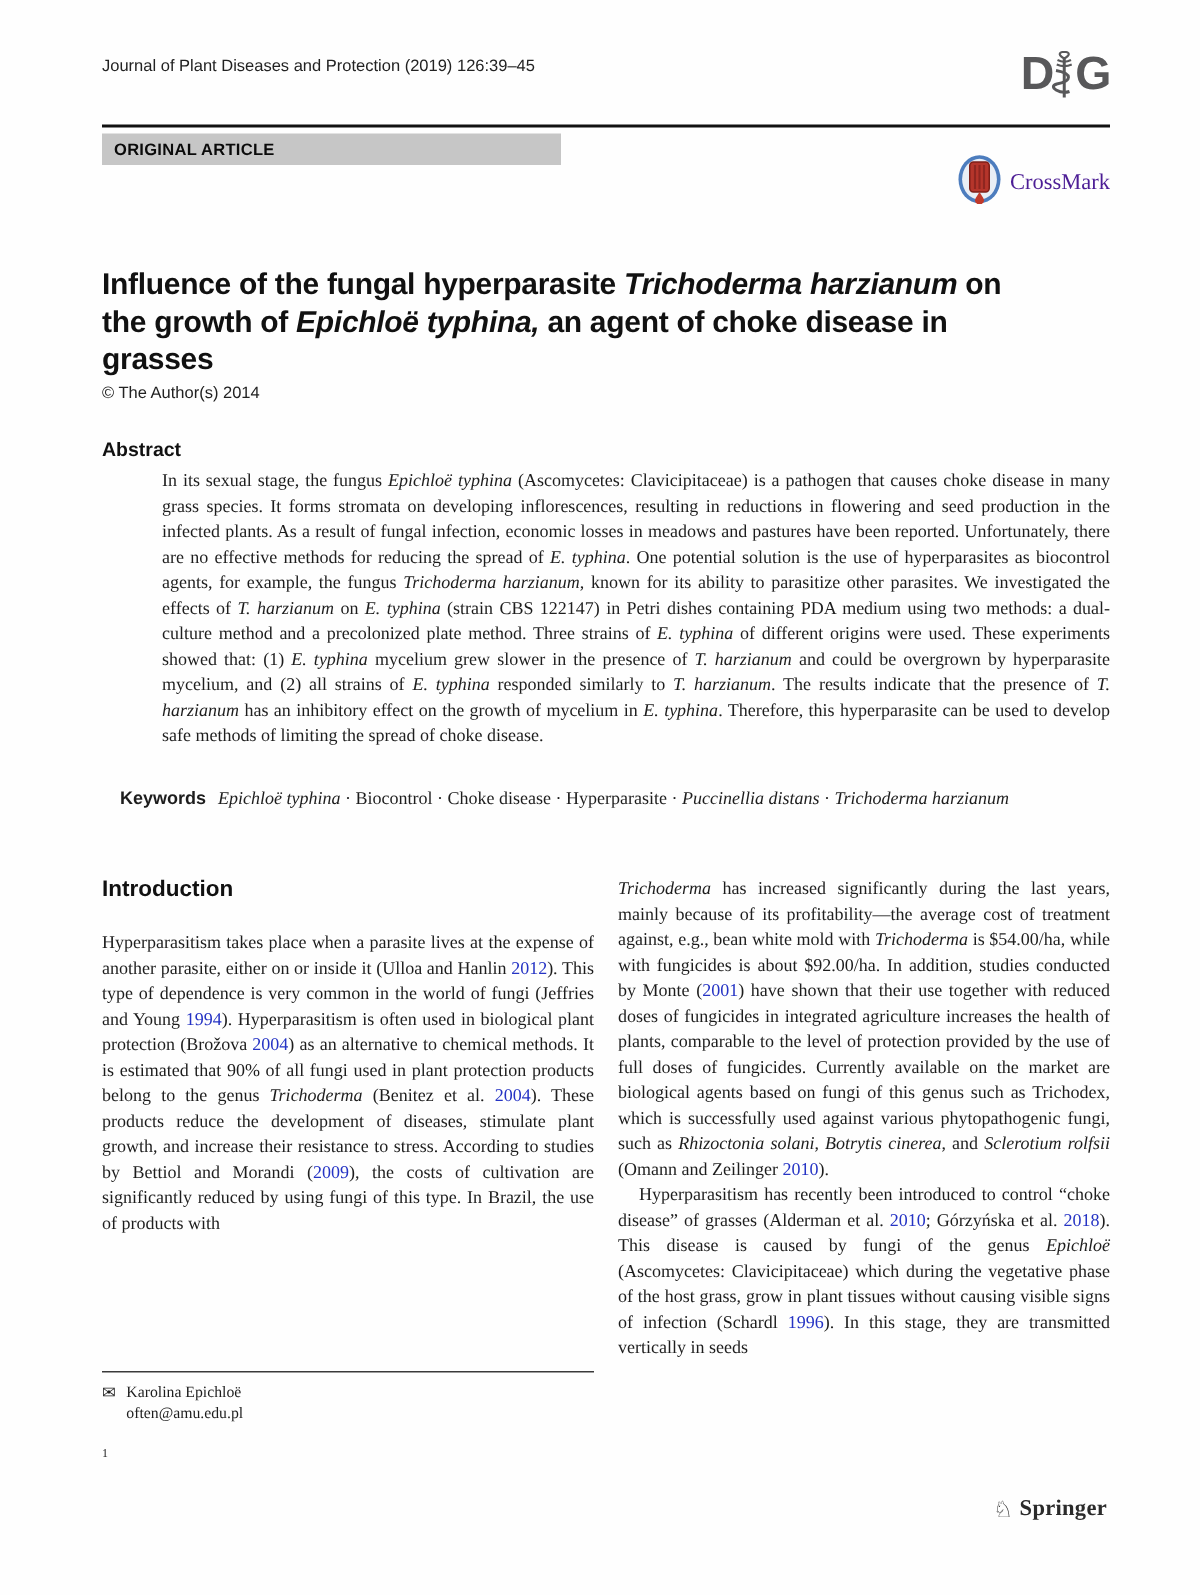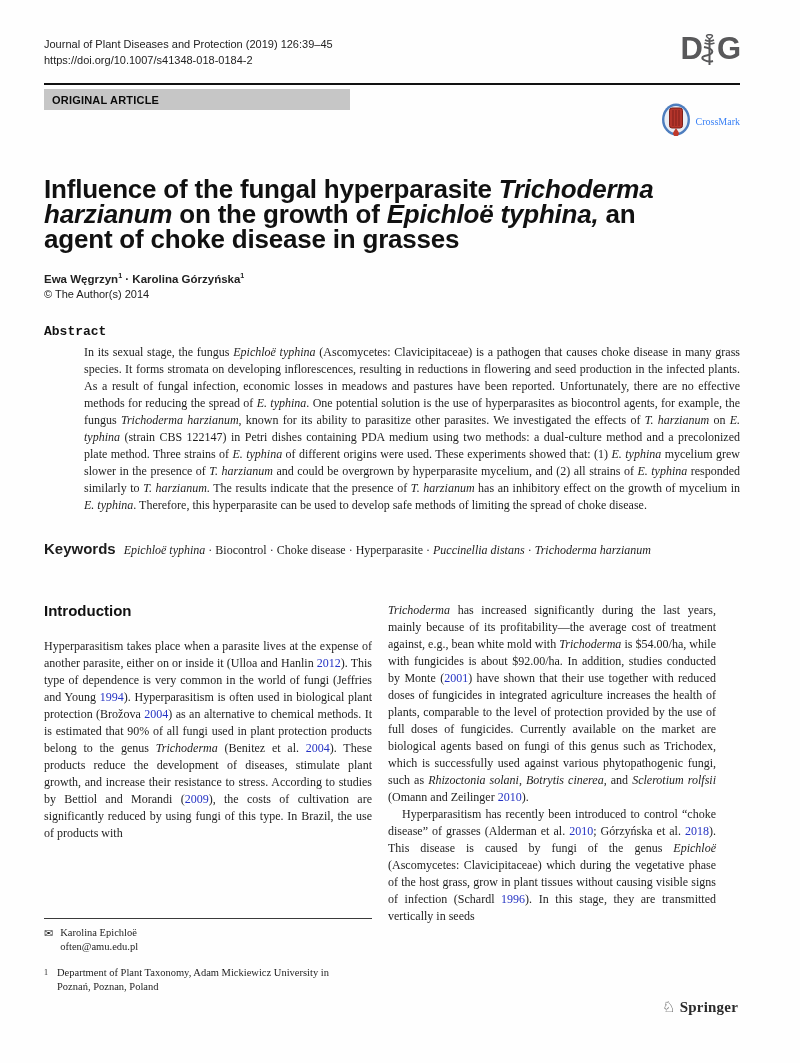--- a/index.html
+++ b/index.html
@@ -2,51 +2,51 @@
 <html style="--link-blue: #2533c4; --banner-gray: #c6c6c6; --crossmark-blue: #4d7dbe; --crossmark-red: #b5352b; --logo-gray: #58585a; --text: #1d1d1d;"><head>
 <meta charset="utf-8">
 <style>
   * { margin:0; padding:0; box-sizing:border-box; }
   html,body { background:#9a9a9a; }
   .page {
     position:relative; width:800px; height:1063px; margin:0 auto;
     background:#fefefe; color:var(--text,#1d1d1d);
     font-family:"Liberation Serif", serif; overflow:hidden;
   }
-  .content { padding:36px 60px 0 44px; }
+  .content { padding:36px 60px 0 68px; }
 
   
   .hdr-row { display:flex; justify-content:space-between; align-items:flex-start; }
   .hdr-left { font-family:"Liberation Sans", sans-serif; font-size:11px; line-height:16px; color:#222; }
   .dpg-logo { display:flex; align-items:flex-start; font-family:"Liberation Sans", sans-serif;
     font-weight:bold; font-size:31px; line-height:30px; color:var(--logo-gray,#58585a); letter-spacing:-1px; margin-top:-2px; }
   .dpg-logo svg { margin:0 -1px; }
   .rule { height:2px; background:#111; margin-top:10px; }
 
   
   .banner-row { display:flex; justify-content:space-between; align-items:flex-start; margin-top:4px; }
   .banner { width:306px; background:var(--banner-gray,#c6c6c6); color:#0a0a0a;
     font-family:"Liberation Sans", sans-serif; font-weight:bold; font-size:11px;
     padding:5px 8px 4px 8px; letter-spacing:0.2px; }
   .crossmark { display:flex; align-items:center; gap:5px; margin-top:14px; margin-right:0; }
-  .crossmark-label { font-size:10px; color:#3b82f6;text-align:right; }
+  .crossmark-label { font-size:15px; color:#4c1d95;text-align:right; }
 
   
-  .title { font-family:"Liberation Sans", sans-serif; font-weight:bold; font-size:26px;
+  .title { font-family:"Liberation Sans", sans-serif; font-weight:bold; font-size:20px;
     line-height:25px; color:#111; margin-top:37px; max-width:630px; letter-spacing:-0.2px; }
   .authors { font-family:"Liberation Sans", sans-serif; font-weight:bold; font-size:11.5px;
     color:#222; margin-top:21px; }
   .dates { font-family:"Liberation Sans", sans-serif; font-size:11px; color:#222; margin-top:28px; }
   .copyright { font-family:"Liberation Sans", sans-serif; font-size:11px; color:#222; margin-top:3px; }
 
   
-  .abs-head { font-family:Liberation Mono, monospace; font-weight:bold; font-size:13px; color:#111; margin-top:24px; }
+  .abs-head { font-family:Liberation Sans, sans-serif; font-weight:bold; font-size:13px; color:#111; margin-top:24px; }
   .abs-body { font-size:12px; line-height:17px; text-align:justify; margin-top:5px;margin-left:40px; }
   .keywords { font-size:12px; margin-top:26px; }
-  .kw-head { font-family:"Liberation Sans", sans-serif; font-weight:bold; font-size:15px; margin-right:8px; }
+  .kw-head { font-family:"Liberation Sans", sans-serif; font-weight:bold; font-size:12px; margin-right:8px;margin-left:12px; }
 
   
   .columns { display:flex; gap:16px; margin-top:44px; height:392px; }
   .col { width:328px; }
   .col-left { display:flex; flex-direction:column; }
   .intro-head { font-family:"Liberation Sans", sans-serif; font-weight:bold; font-size:15px; color:#111; margin-bottom:19px; }
   .body-p { font-size:12px; line-height:17px; text-align:justify; }
   .body-p.indent { text-indent:14px; }
 
   
@@ -70,21 +70,20 @@
 </style>
 </head>
 <body>
 
 <div class="page">
   <div class="content">
 
     <div class="hdr-row">
       <div class="hdr-left">
         <div>Journal of Plant Diseases and Protection (2019) 126:39–45</div>
-        <div>https://doi.org/10.1007/s41348-018-0184-2</div>
       </div>
       <div class="dpg-logo">
         <span>D</span>
         <span>
           <svg width="17" height="34" viewBox="0 0 17 34">
             <g stroke="#58585a" fill="none" stroke-width="2">
               <line x1="8.5" y1="5" x2="8.5" y2="31"></line>
               <path d="M8.5 5 C 5 3, 4 1, 8.5 0.5 C 13 1, 12 3, 8.5 5" stroke-width="1.4"></path>
               <path d="M4 6 C 7 7.5, 10 7.5, 13 6" stroke-width="1.4"></path>
               <path d="M3.5 9 C 7 10.5, 10 10.5, 13.5 9" stroke-width="1.4"></path>
@@ -111,21 +110,20 @@
             <line x1="18" y1="7" x2="18" y2="23" stroke="#8f2620" stroke-width="1.4"></line>
             <path d="M15 25 l2.5 4 a2.9 2.9 0 1 1 -5 0 z" fill="#c0392b"></path>
           </svg>
         </span>
         <span class="crossmark-label">CrossMark</span>
       </div>
     </div>
 
     <h1 class="title"><span>Influence of the fungal hyperparasite </span><span class="seg-i">Trichoderma harzianum</span><span> on the growth of </span><span class="seg-i">Epichloë typhina,</span><span> an agent of choke disease in grasses</span></h1>
 
-    <div class="authors"><span>Ewa Węgrzyn</span><span class="seg-sup">1</span><span> · Karolina Górzyńska</span><span class="seg-sup">1</span></div>
 
     <div class="copyright">© The Author(s) 2014</div>
 
     <div class="abs-head">Abstract</div>
     <p class="abs-body"><span>In its sexual stage, the fungus </span><span class="seg-i">Epichloë typhina</span><span> (Ascomycetes: Clavicipitaceae) is a pathogen that causes choke disease in many grass species. It forms stromata on developing inflorescences, resulting in reductions in flowering and seed production in the infected plants. As a result of fungal infection, economic losses in meadows and pastures have been reported. Unfortunately, there are no effective methods for reducing the spread of </span><span class="seg-i">E. typhina</span><span>. One potential solution is the use of hyperparasites as biocontrol agents, for example, the fungus </span><span class="seg-i">Trichoderma harzianum</span><span>, known for its ability to parasitize other parasites. We investigated the effects of </span><span class="seg-i">T. harzianum</span><span> on </span><span class="seg-i">E. typhina</span><span> (strain CBS 122147) in Petri dishes containing PDA medium using two methods: a dual-culture method and a precolonized plate method. Three strains of </span><span class="seg-i">E. typhina</span><span> of different origins were used. These experiments showed that: (1) </span><span class="seg-i">E. typhina</span><span> mycelium grew slower in the presence of </span><span class="seg-i">T. harzianum</span><span> and could be overgrown by hyperparasite mycelium, and (2) all strains of </span><span class="seg-i">E. typhina</span><span> responded similarly to </span><span class="seg-i">T. harzianum</span><span>. The results indicate that the presence of </span><span class="seg-i">T. harzianum</span><span> has an inhibitory effect on the growth of mycelium in </span><span class="seg-i">E. typhina</span><span>. Therefore, this hyperparasite can be used to develop safe methods of limiting the spread of choke disease.</span></p>
 
     <div class="keywords">
       <span class="kw-head">Keywords</span><span><span class="seg-i">Epichloë typhina</span><span> · Biocontrol · Choke disease · Hyperparasite · </span><span class="seg-i">Puccinellia distans</span><span> · </span><span class="seg-i">Trichoderma harzianum</span></span>
     </div>
 
@@ -137,21 +135,20 @@
           <div class="fn-rule"></div>
           <div class="fn-corr">
             <span class="envelope">✉</span>
             <span>
               <span>Karolina Epichloë</span><br>
               <span>often@amu.edu.pl</span>
             </span>
           </div>
           <div class="fn-aff">
             <span class="marker">1</span>
-            <span class="aff-text">Department of Plant Taxonomy, Adam Mickiewicz University in Poznań, Poznan, Poland</span>
           </div>
         </div>
       </div>
       <div class="col col-right">
         <p class="body-p"><span class="seg-i">Trichoderma</span><span> has increased significantly during the last years, mainly because of its profitability—the average cost of treatment against, e.g., bean white mold with </span><span class="seg-i">Trichoderma</span><span> is $54.00/ha, while with fungicides is about $92.00/ha. In addition, studies conducted by Monte (</span><span class="seg-link">2001</span><span>) have shown that their use together with reduced doses of fungicides in integrated agriculture increases the health of plants, comparable to the level of protection provided by the use of full doses of fungicides. Currently available on the market are biological agents based on fungi of this genus such as Trichodex, which is successfully used against various phytopathogenic fungi, such as </span><span class="seg-i">Rhizoctonia solani</span><span>, </span><span class="seg-i">Botrytis cinerea</span><span>, and </span><span class="seg-i">Sclerotium rolfsii</span><span> (Omann and Zeilinger </span><span class="seg-link">2010</span><span>).</span></p>
         <p class="body-p indent"><span>Hyperparasitism has recently been introduced to control “choke disease” of grasses (Alderman et al. </span><span class="seg-link">2010</span><span>; Górzyńska et al. </span><span class="seg-link">2018</span><span>). This disease is caused by fungi of the genus </span><span class="seg-i">Epichloë</span><span> (Ascomycetes: Clavicipitaceae) which during the vegetative phase of the host grass, grow in plant tissues without causing visible signs of infection (Schardl </span><span class="seg-link">1996</span><span>). In this stage, they are transmitted vertically in seeds</span></p>
       </div>
     </div>
 
   </div>

